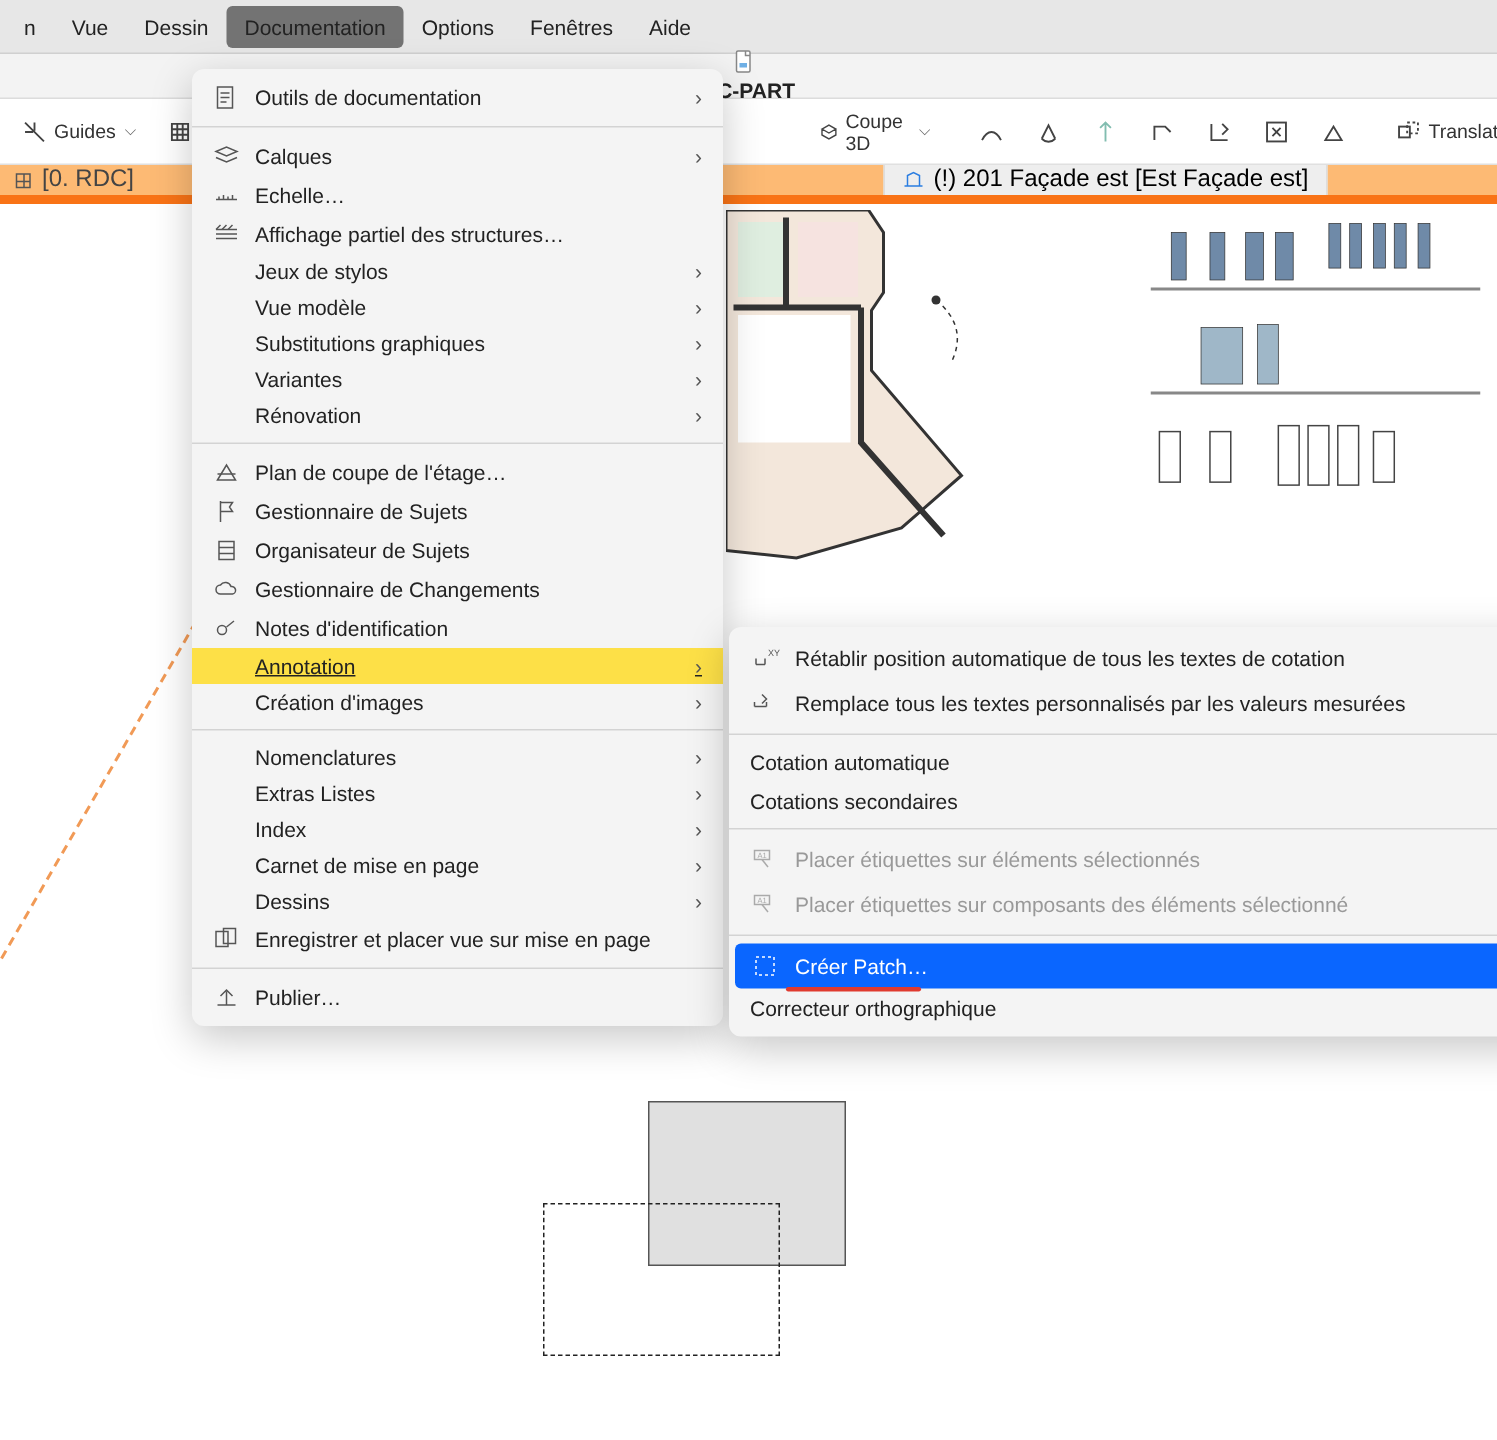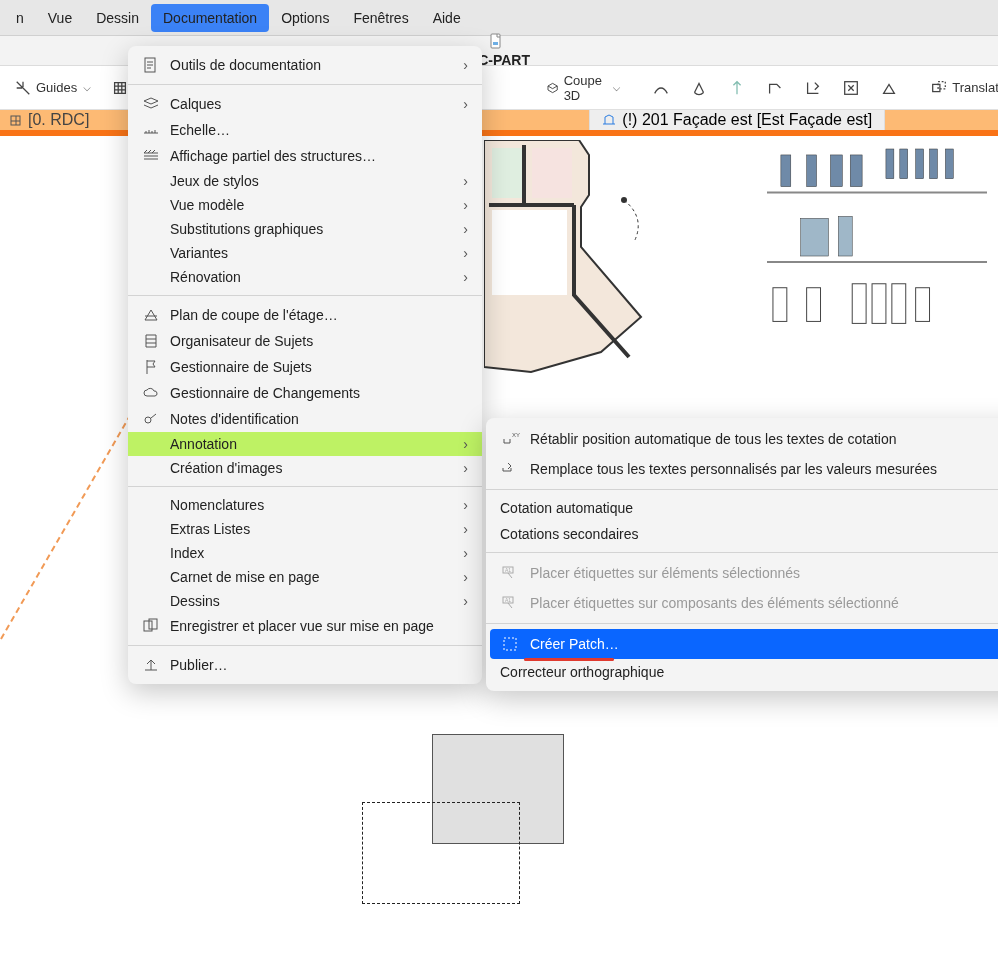--- a/index.html
+++ b/index.html
@@ -1,39 +1,39 @@
 <!DOCTYPE html>
 <html><head>
 <meta charset="utf-8">
 <style>
 * { box-sizing: border-box; margin: 0; padding: 0; font-family: -apple-system, "Helvetica Neue", Arial, sans-serif; }
 body { background: #fff; width: 998px; height: 960px; overflow: hidden; position: relative; }
 
 .menubar { height: 36px; background: #e7e7e7; display: flex; align-items: center; padding: 0 4px; border-bottom: 1px solid #d0d0d0; }
 .menubar .m { padding: 6px 12px; font-size: 14px; color: #222; border-radius: 4px; cursor: default; }
-.menubar .m.active { background: #3b82f6; }
+.menubar .m.active { background: #737373; }
 
 .titlebar { height: 30px; background: #f3f3f3; border-bottom: 1px solid #dcdcdc; display: flex; align-items: center; justify-content: center; font-size: 14px; font-weight: 600; color: #222; flex-direction: column; }
 .titlebar .doc-ic { margin-right: 6px; }
 
 .toolbar { height: 44px; background: #fff; border-bottom: 1px solid #e0e0e0; display: flex; align-items: center; padding: 0 6px; gap: 4px; }
 .tb-btn { display: flex; align-items: center; gap: 4px; padding: 4px 8px; font-size: 13px; color: #333; border-radius: 4px; }
 .tb-btn svg { width: 18px; height: 18px; }
 .caret { font-size: 10px; color: #666; margin-left: 2px; }
 .tb-sep { width: 1px; height: 26px; background: #ddd; margin: 0 4px; }
 
 .tabbar { height: 26px; background: #fdba74; border-bottom: 6px solid #f97316; display: flex; align-items: center; font-size: 16px; }
 .tab-small { padding: 0 10px; display: flex; align-items: center; gap: 4px; color: #444; height: 100%; }
 .tab-big { margin-left: 490px; background: #eee; padding: 0 12px; display: flex; align-items: center; gap: 6px; height: 100%; border-left: 1px solid #ddd; border-right: 1px solid #ddd; }
 
 .canvas { position: absolute; top: 136px; left: 0; right: 0; bottom: 0; background: #fff; }
 
 .dropdown { position: absolute; top: 46px; left: 128px; width: 354px; background: #f4f4f4; border-radius: 8px; box-shadow: 0 8px 28px rgba(0,0,0,0.22); padding: 6px 0; z-index: 100; }
 .dd-item { display: flex; align-items: center; gap: 10px; padding: 4px 14px; font-size: 14px; color: #222; position: relative; min-height: 24px; }
-.dd-item.hov { background: #bef264; }
+.dd-item.hov { background: #fde047; text-decoration: underline; }
 .dd-item .ic { width: 18px; height: 18px; display: flex; align-items: center; justify-content: center; flex-shrink: 0; }
 .dd-item .ic svg { width: 18px; height: 18px; }
 .dd-item .arrow { margin-left: auto; font-size: 14px; color: #555; }
 .dd-sep { height: 1px; background: #d3d3d3; margin: 6px 0; }
 .dd-item.noic { padding-left: 42px; }
 
 .submenu { position: absolute; top: 418px; left: 486px; width: 592px; background: #f4f4f4; border-radius: 8px; box-shadow: 0 8px 28px rgba(0,0,0,0.22); padding: 6px 0; z-index: 101; }
 .sm-item { display: flex; align-items: center; gap: 10px; padding: 5px 14px; font-size: 14px; color: #222; min-height: 26px; position: relative; }
 .sm-item.sel { background: #0a66ff; color: #fff; border-radius: 4px; margin: 0 4px; padding: 5px 10px; }
 .sm-item.dis { color: #999; }
@@ -273,32 +273,32 @@
         <svg viewBox="0 0 18 18">
           <path d="M3 14l6-10 6 10z" fill="none" stroke="#555"></path>
           <path d="M3 10h12" stroke="#555"></path>
         </svg>
       </span>
     <span>Plan de coupe de l'étage…</span>
   </div>
   <div class="dd-item">
     <span class="ic">
         <svg viewBox="0 0 18 18">
+          <path d="M5 2v14M5 3h8l-2 3 2 3H5" fill="none" stroke="#555"></path>
+        </svg>
+      </span>
+    <span>Gestionnaire de Sujets</span>
+  </div>
+  <div class="dd-item">
+    <span class="ic">
+        <svg viewBox="0 0 18 18">
           <path d="M4 3h10v12H4zM4 7h10M4 11h10" fill="none" stroke="#555"></path>
         </svg>
       </span>
     <span>Organisateur de Sujets</span>
-  </div>
-  <div class="dd-item">
-    <span class="ic">
-        <svg viewBox="0 0 18 18">
-          <path d="M5 2v14M5 3h8l-2 3 2 3H5" fill="none" stroke="#555"></path>
-        </svg>
-      </span>
-    <span>Gestionnaire de Sujets</span>
   </div>
   <div class="dd-item">
     <span class="ic">
         <svg viewBox="0 0 18 18">
           <path d="M5 12a3 3 0 010-6 4 4 0 017 1 2.5 2.5 0 011 5z" fill="none" stroke="#555"></path>
         </svg>
       </span>
     <span>Gestionnaire de Changements</span>
   </div>
   <div class="dd-item">

